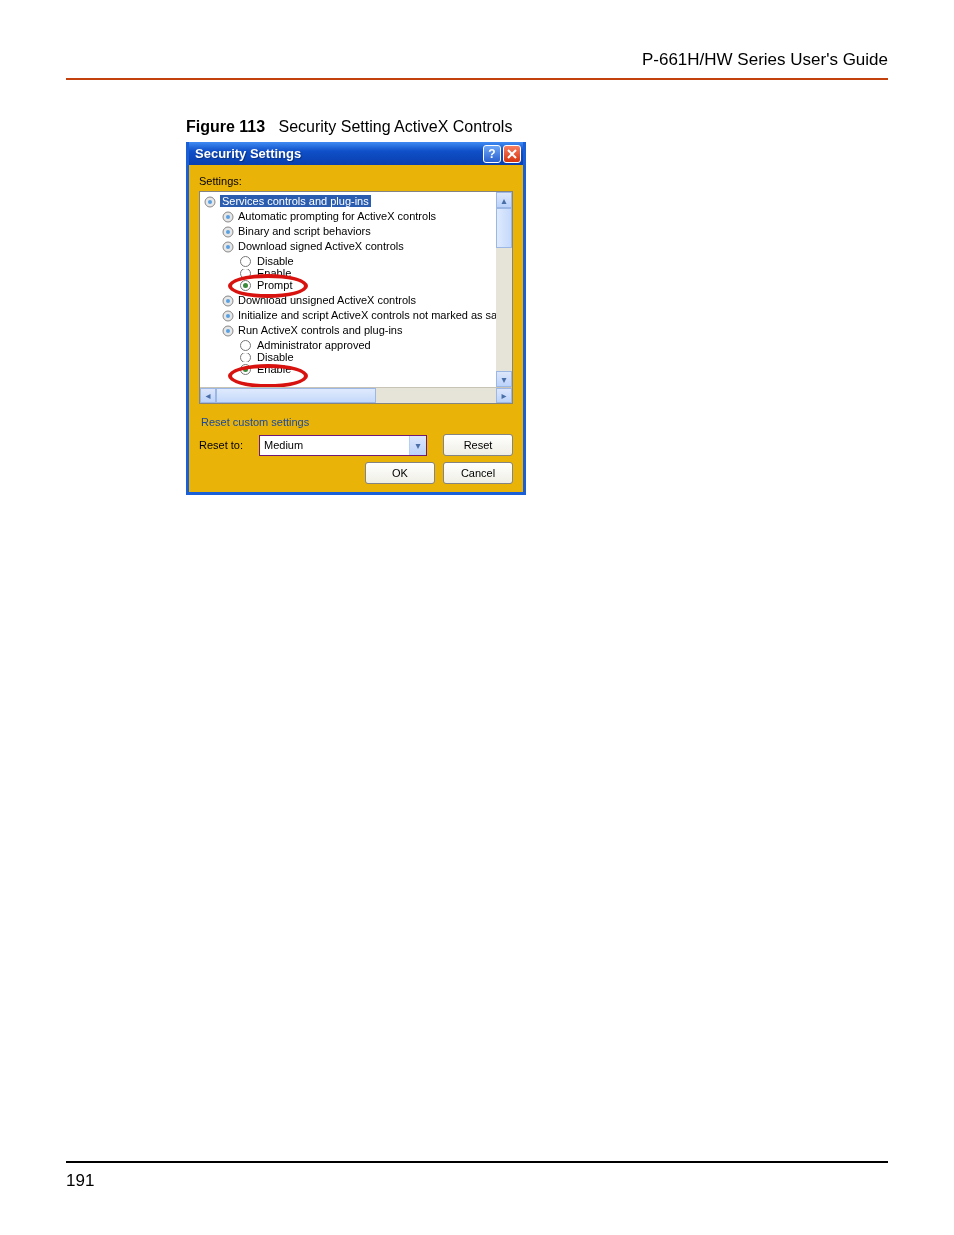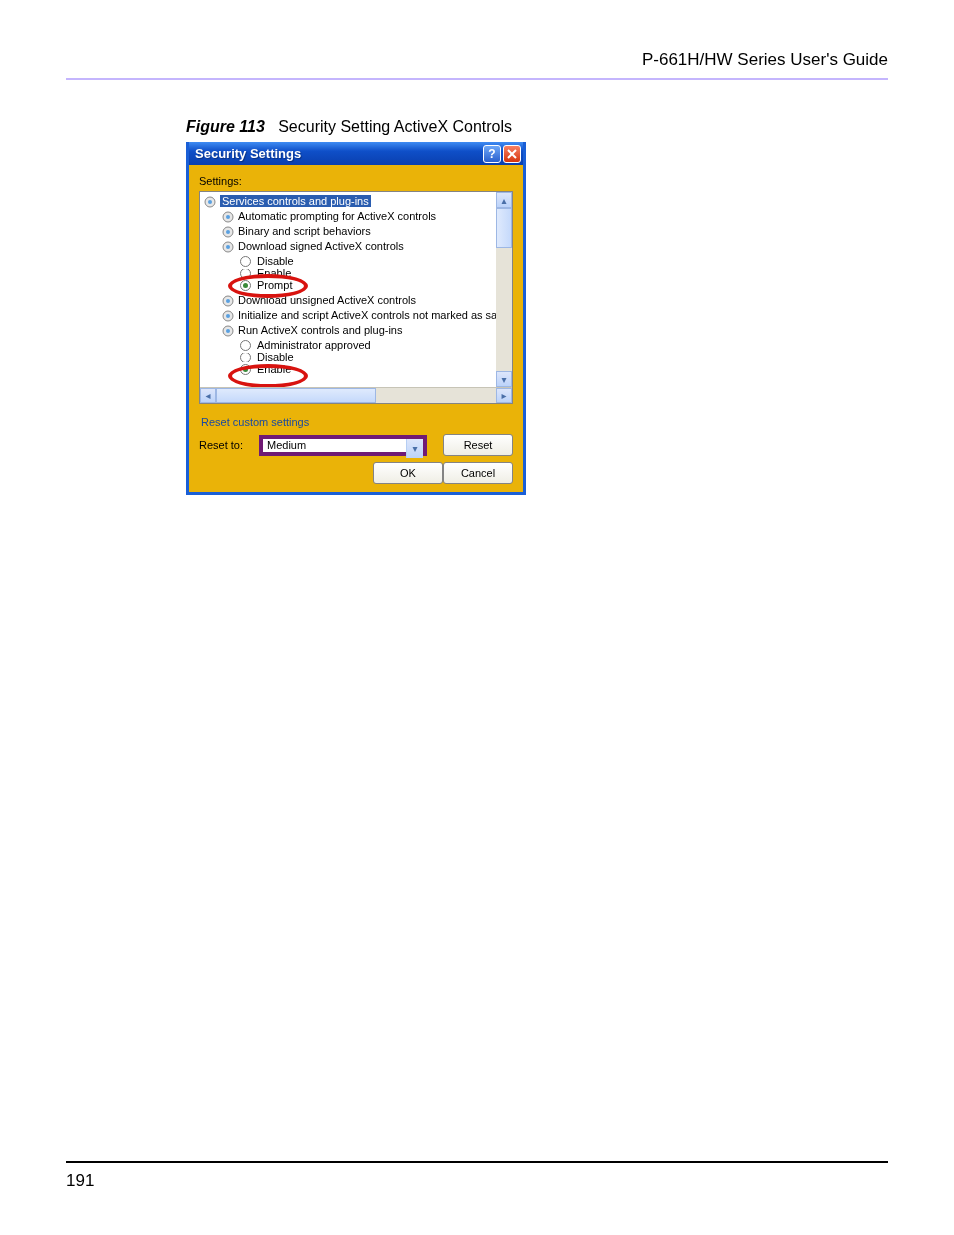--- a/index.html
+++ b/index.html
@@ -12,29 +12,29 @@
     height: 1235px;
     position: relative;
   }
   .page {
     padding: 50px 66px 0 66px;
   }
   .header-line {
     text-align: right;
     font-size: 17px;
     padding-bottom: 8px;
-    border-bottom: 2px solid #c4b5fd;
+    border-bottom: 2px solid #c2410c;
     margin-bottom: 38px;
   }
   .figure-caption {
     margin-left: 120px;
     font-size: 16px;
     margin-bottom: 6px;
   }
-  .figure-caption b { font-weight: bold; font-style: italic; }
+  .figure-caption b { font-weight: bold; }
   .dialog-wrap {
     margin-left: 120px;
   }
   .dialog {
     width: 340px;
     border: 3px solid #1a5fd6;
     border-top: none;
     background: #eab308;
     font-family: Tahoma, Arial, sans-serif;
     font-size: 11px;
@@ -135,38 +135,38 @@
   }
   .hscroll-track { flex:1; position:relative; }
   .red-oval {
     position:absolute; border:4px solid #d8130f; border-radius:50%;
     width:80px; height:24px; pointer-events:none;
   }
   .group-label { color:#1a4aa0; margin:12px 0 6px 2px; font-size:11px; }
   .reset-row { display:flex; align-items:center; gap:16px; }
   .reset-label { font-size:11px; }
   .combo {
-    flex:1; height:21px; border:4px solid #701a75; background:#fff;
+    flex:1; height:21px; border:1px solid #701a75; background:#fff;
     display:flex; align-items:center; padding:0 0 0 4px; font-size:11px;
     position:relative;
   }
   .combo-arrow {
     width:17px; height:19px; background:linear-gradient(#dde6fb,#bcd3fa);
     border-left:1px solid #b6cef3; display:flex; align-items:center; justify-content:center;
     color:#4a6fa8; font-size:10px;
     position:absolute; right:0; top:0;
   }
   .xp-btn {
     min-width:70px; height:22px; border:1px solid #848484; border-radius:3px;
     background:linear-gradient(#fff,#efeee5); font-size:11px;
     display:inline-flex; align-items:center; justify-content:center;
     padding:0 12px;
   }
   .dialog-buttons {
-    display:flex; justify-content:flex-end; padding-top:6px;
+    display:flex; justify-content:flex-end; gap:8px; padding-top:6px;
   }
   .footer {
     position:absolute; bottom:44px; left:66px; right:66px;
     border-top:2px solid #000; padding-top:8px;
     display:flex; justify-content:space-between; font-size:17px;
   }
 </style>
 </head>
 <body>
 

